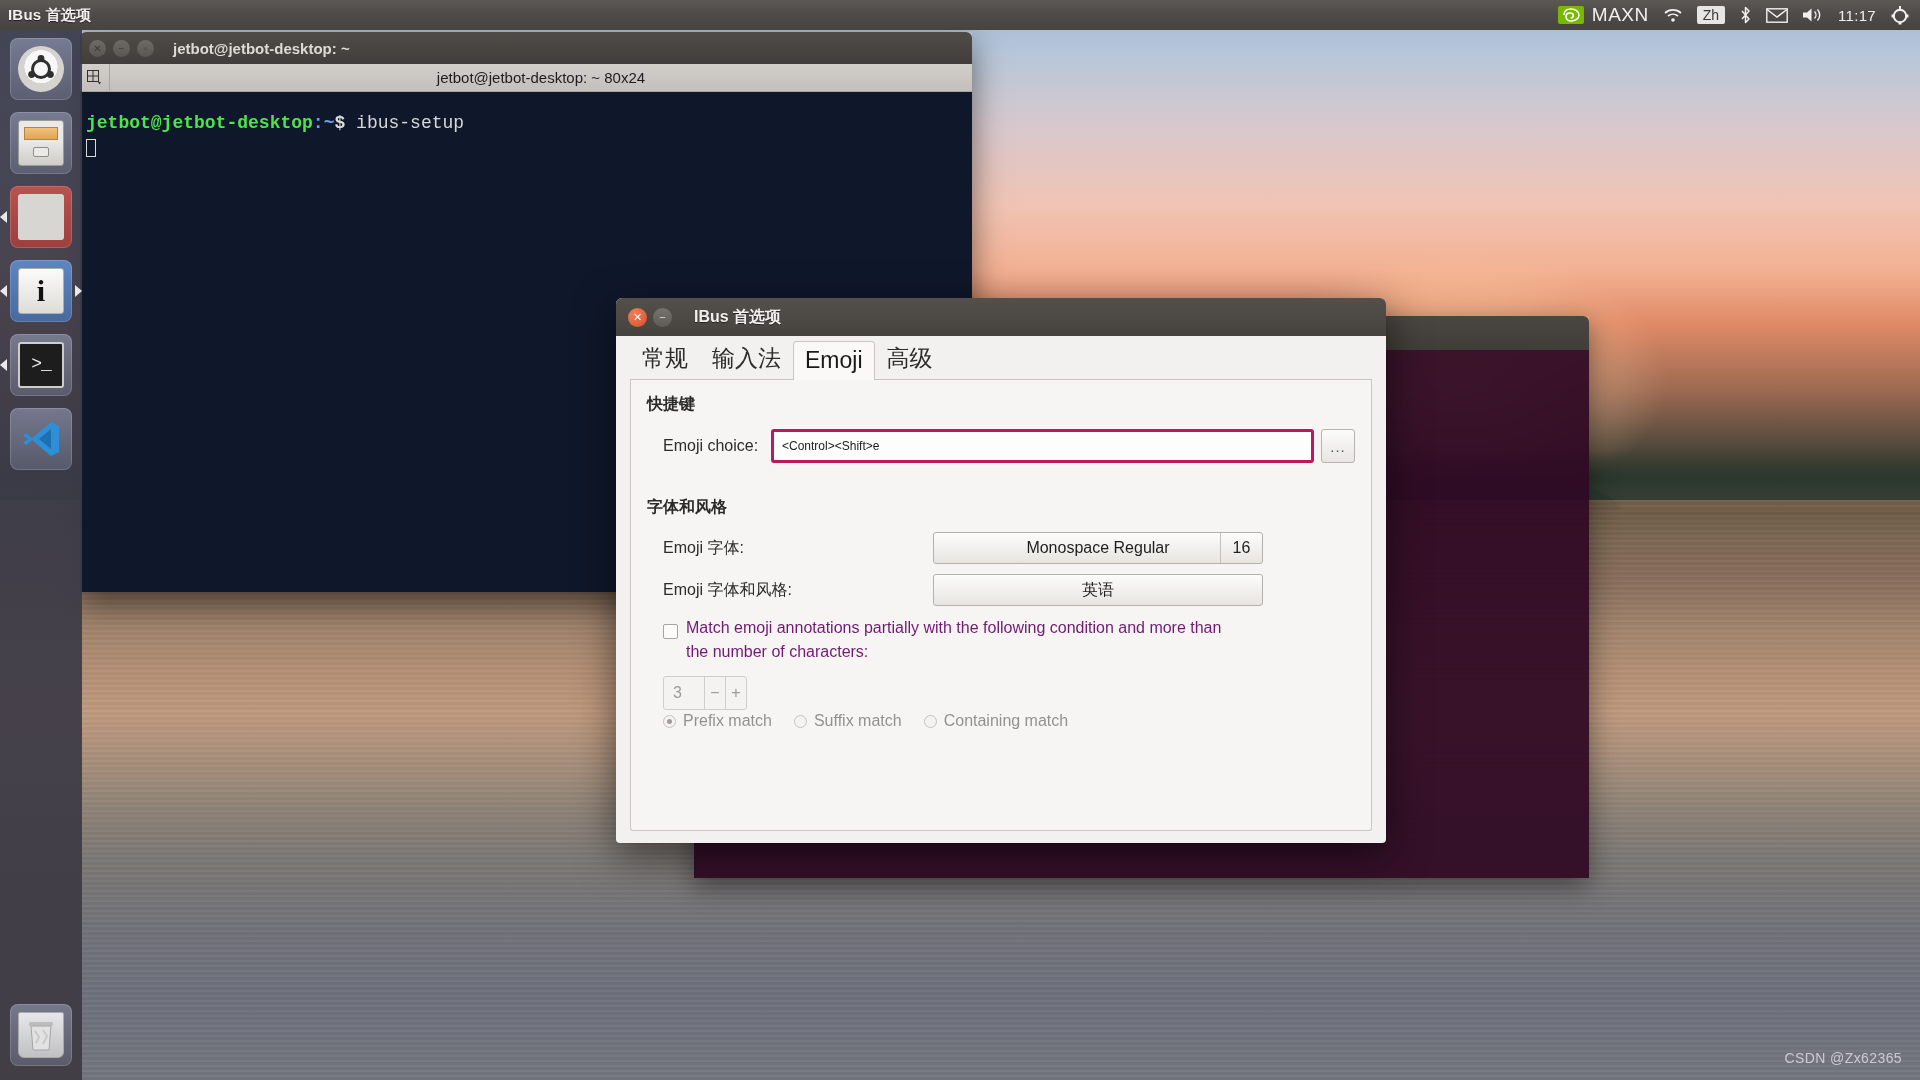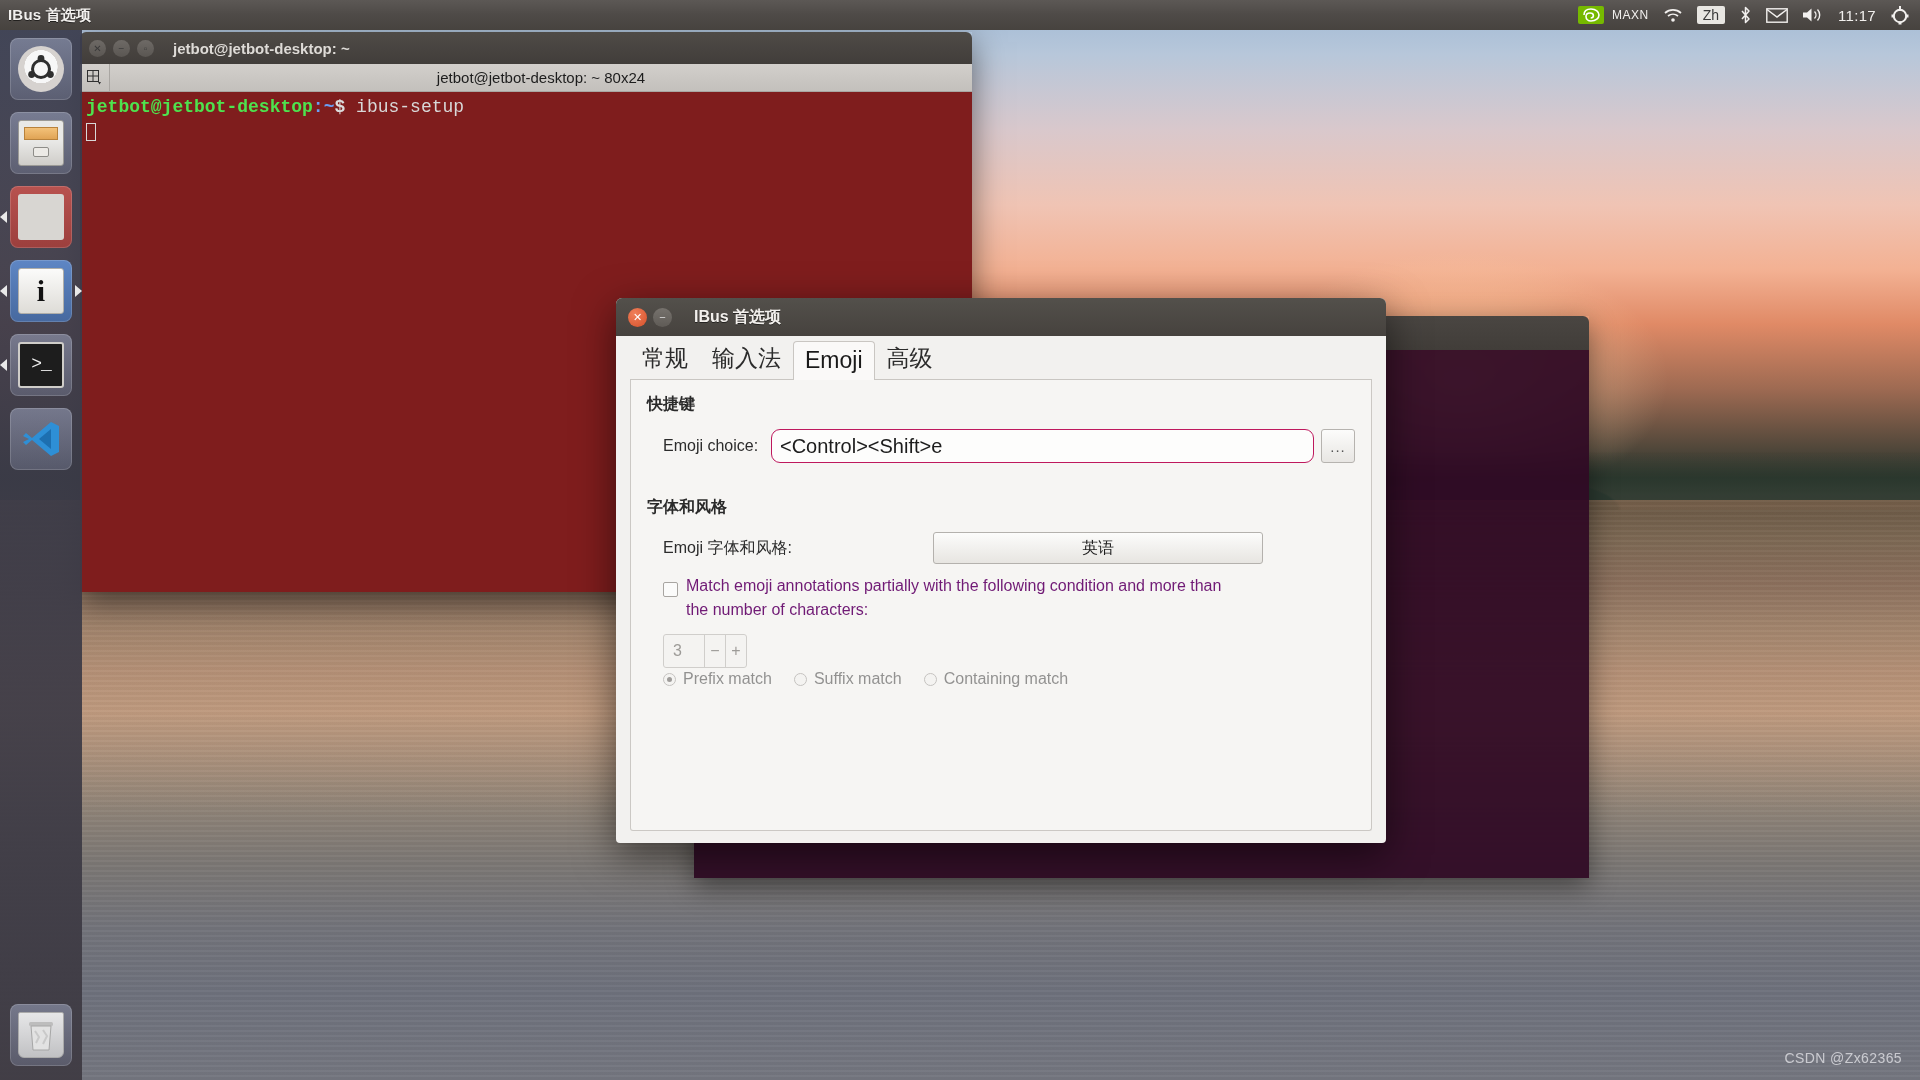--- a/index.html
+++ b/index.html
@@ -81,21 +81,21 @@
   }
   #tray { margin-left: auto; display: flex; align-items: center; gap: 14px; padding-right: 10px; }
   .tray-item { display:flex; align-items:center; height:30px; }
   #nvidia-logo {
     width: 26px; height: 18px;
     background: #76b900;
     border-radius: 2px;
     display:flex; align-items:center; justify-content:center;
     color:#fff; font-size:13px; line-height:1;
   }
-  #maxn-label { font-size: 12px; color:#f2f0ee; font-weight:500; letter-spacing:.5px; }
+  #maxn-label { font-size: 19px; color:#f2f0ee; font-weight:500; letter-spacing:.5px; }
   #zh-badge {
     background: #e8e6e2; color: #3a3a3a;
     font-size: 14px; padding: 1px 6px; border-radius: 2px;
     font-weight: 500;
   }
   #clock { font-size: 15px; color: #f2f0ee; letter-spacing:.3px; }
 
   
   #launcher {
     position: absolute; top: 30px; bottom: 0; left: 0; width: 82px;
@@ -221,21 +221,21 @@
     width: 30px; height: 100%;
     display:flex; align-items:center; justify-content:center;
     border-right: 1px solid #a9a6a2;
     color:#303030; font-size:15px;
   }
   #term-tab-label {
     flex:1; text-align:center; font-size:15px; color:#1d1d1d;
   }
   #term-body {
     position:absolute; left:0; right:0; top:60px; bottom:0;
-    background:#7f1d1d; padding: 4px 0 0 6px;
+    background:#0f172a; padding: 20px 0 0 6px;
     font-family: "Liberation Mono", monospace; font-size: 18px;
     line-height: 23px;
   }
   .t-prompt { color:#4ee24e; font-weight:bold; }
   .t-path   { color:#6a9ff5; font-weight:bold; }
   .t-dollar { color:#dcdcdc; font-weight:bold; }
   .t-cmd    { color:#d8d8d8; }
   #term-cursor {
     display:inline-block; width:10px; height:18px;
     border:1px solid #d8d8d8; vertical-align:-3px; margin-top:4px;
@@ -286,23 +286,23 @@
     position:relative;
   }
   .group-title { font-size:16px; font-weight:bold; color:#2a2a2a; margin-bottom: 14px; }
   .row { display:flex; align-items:center; margin-bottom: 12px; }
   .row-label { font-size:16px; color:#2c2c2c; }
 
   #shortcut-row { padding-left: 16px; }
   #shortcut-label { width: 108px; }
   #emoji-choice-input {
     flex: 1; height: 34px;
-    background: #fdfdfc; border: 1px solid #be185d; border-radius: 9px;
+    background: #fdfdfc; border: 3px solid #be185d; border-radius: 3px;
     display:flex; align-items:center; padding: 0 8px;
-    font-size: 20px; color: #1c1c1c;
+    font-size: 12px; color: #1c1c1c;
   }
   #emoji-choice-browse {
     width: 34px; height: 34px; margin-left: 7px;
     background: linear-gradient(to bottom,#fcfcfb,#e8e6e3);
     border: 1px solid #b6b3af; border-radius: 3px;
     display:flex; align-items:center; justify-content:center;
     font-size: 15px; color:#555; letter-spacing:1px;
   }
 
   #font-section { margin-top: 34px; }
@@ -551,20 +551,27 @@
 
       <div class="row" id="shortcut-row">
         <span class="row-label" id="shortcut-label">Emoji choice:</span>
         <span id="emoji-choice-input">&lt;Control&gt;&lt;Shift&gt;e</span>
         <span id="emoji-choice-browse">...</span>
       </div>
 
       <div id="font-section">
         <div class="group-title">字体和风格</div>
 
+        <div class="row row-font">
+          <span class="row-label">Emoji 字体:</span>
+          <span class="btn-wide">
+            <span>Monospace Regular</span>
+            <span id="font-size-chip">16</span>
+          </span>
+        </div>
 
         <div class="row row-font">
           <span class="row-label">Emoji 字体和风格:</span>
           <span class="btn-wide">英语</span>
         </div>
 
         <div id="match-check-row">
           <span id="match-checkbox"></span>
           <span id="match-check-text">Match emoji annotations partially with the following condition and more than the number of characters:</span>
         </div>

